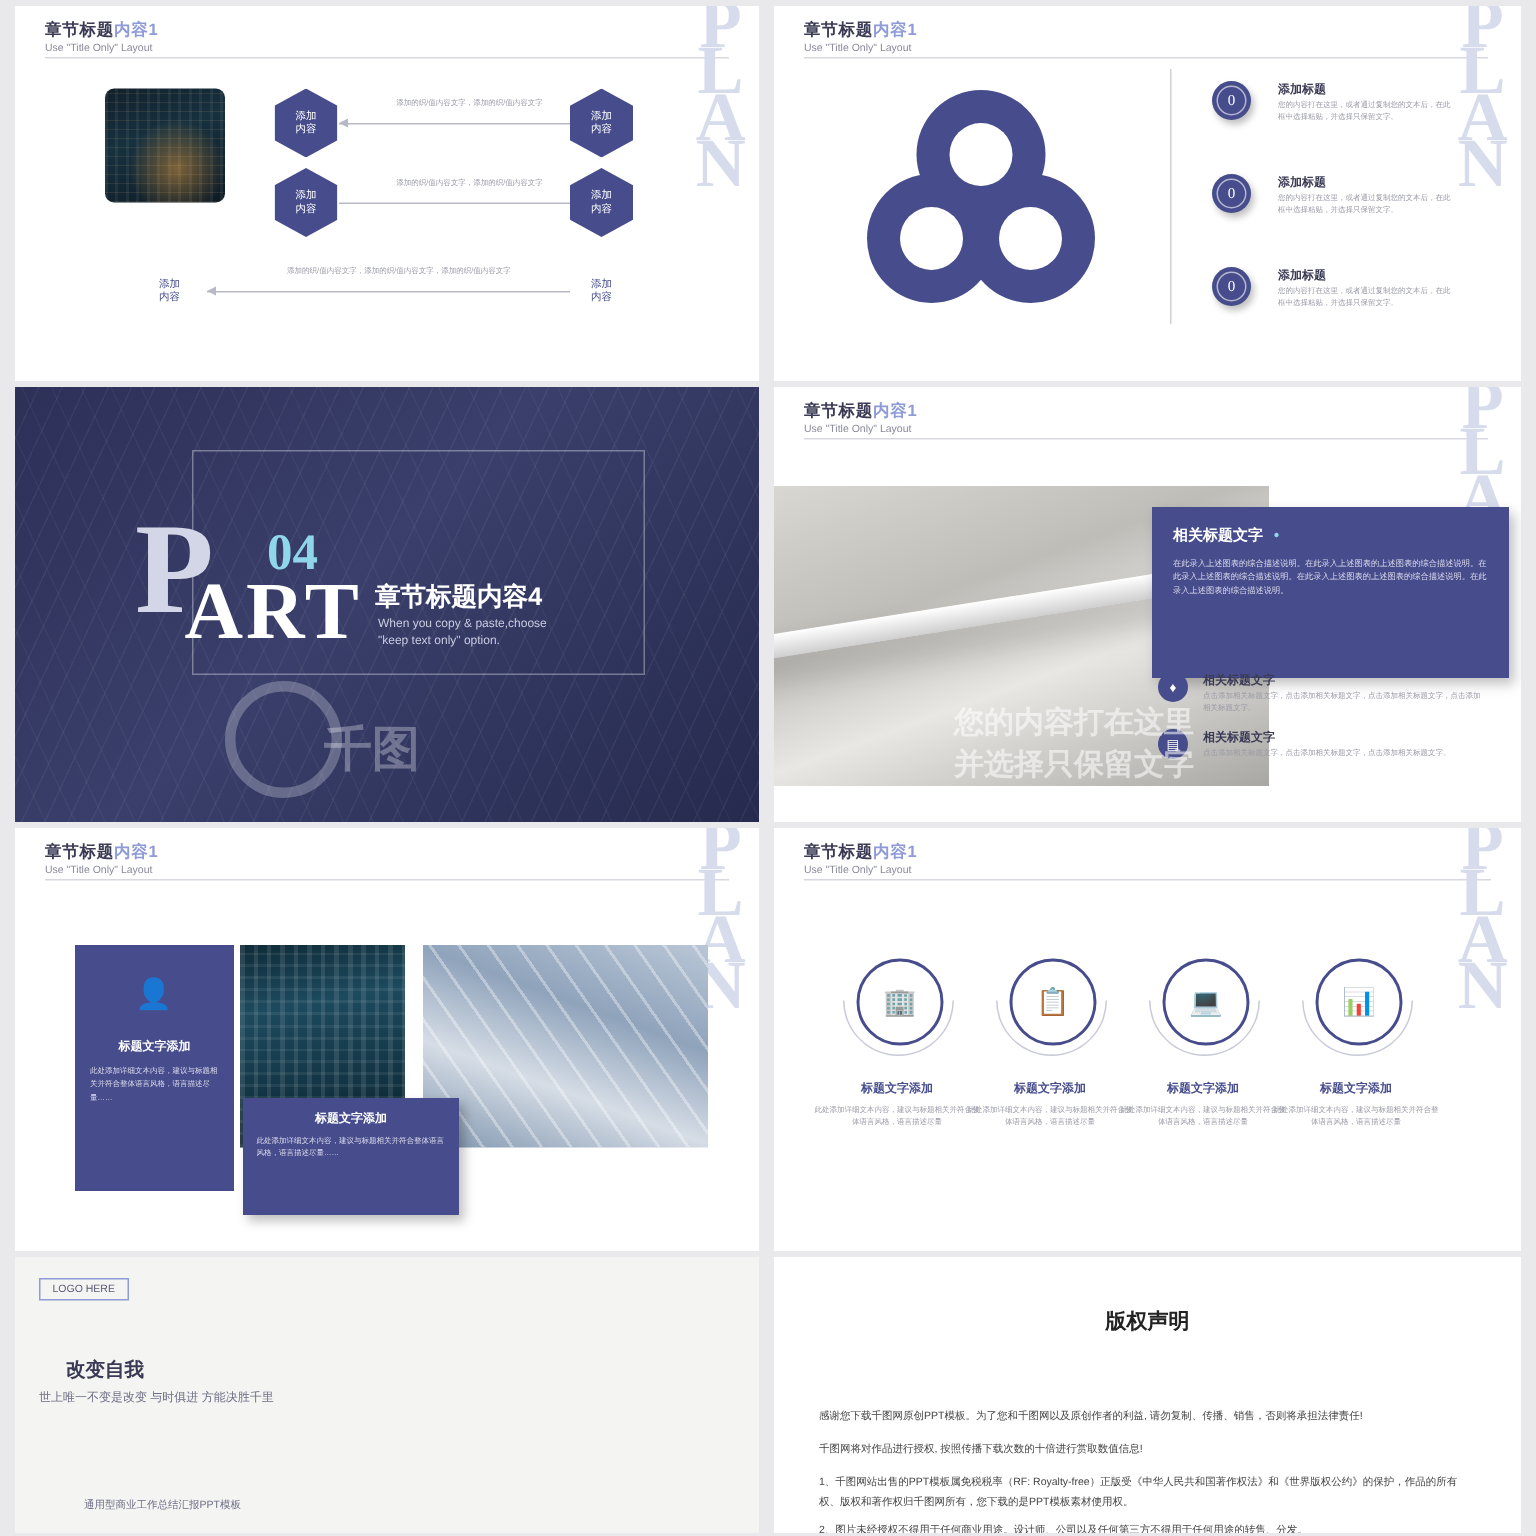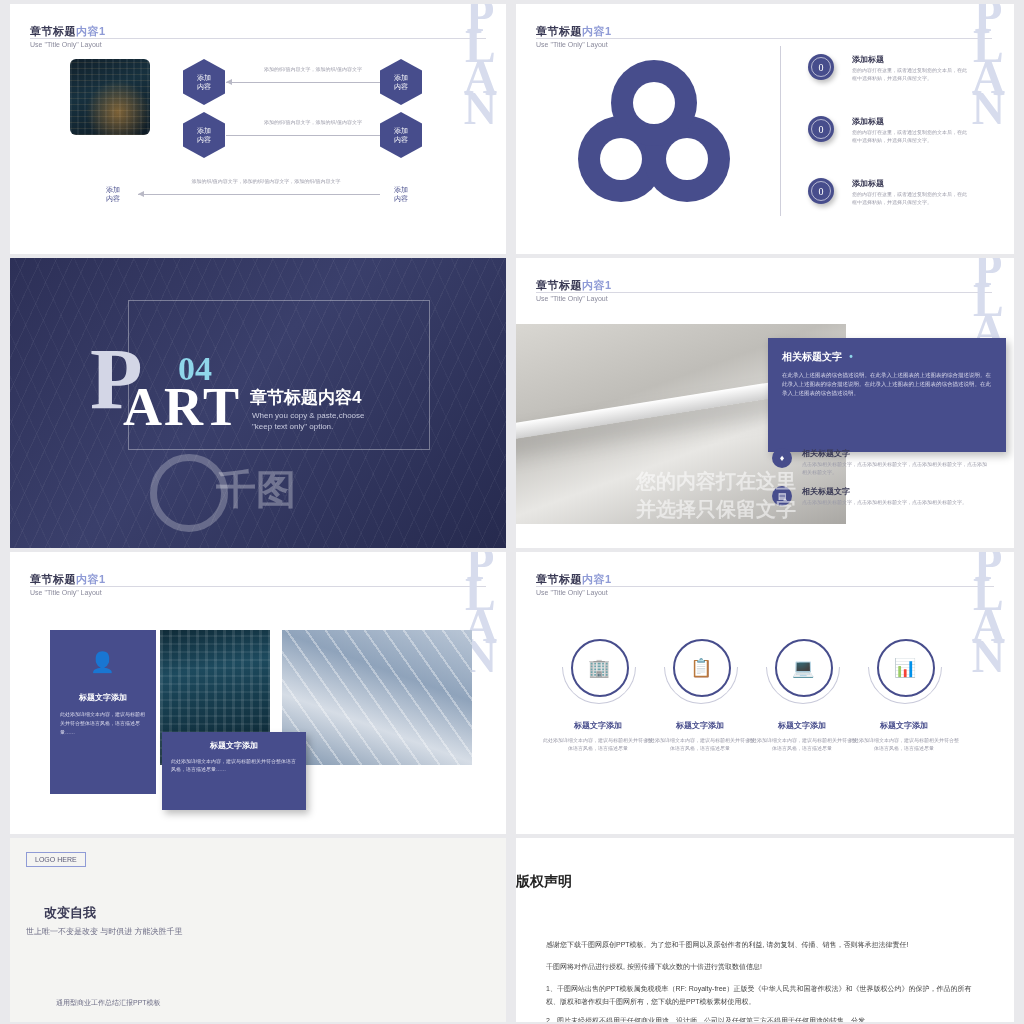--- a/index.html
+++ b/index.html
@@ -10,21 +10,21 @@
   .s1{left:10px;  top:4px;   width:496px;height:250px;}
   .s2{left:516px; top:4px;   width:498px;height:250px;}
   .s3{left:10px;  top:258px; width:496px;height:290px;}
   .s4{left:516px; top:258px; width:498px;height:290px;}
   .s5{left:10px;  top:552px; width:496px;height:282px;}
   .s6{left:516px; top:552px; width:498px;height:282px;}
   .s7{left:10px;  top:838px; width:496px;height:184px;}
   .s8{left:516px; top:838px; width:498px;height:184px;}
 
   
-  .hdr{position:absolute;left:20px;top:8px;margin-top:12px;}
+  .hdr{position:absolute;left:20px;top:8px;}
   .hdr .t1{font-size:11px;font-weight:bold;color:#3a3a55;letter-spacing:.5px;}
   .hdr .t1 em{font-style:normal;color:#8f9bd6;}
   .hdr .t2{font-size:7px;color:#8a8a9c;margin-top:2px;}
   .hdrline{position:absolute;left:20px;top:34px;height:1px;background:#d8d8e2;}
   .plan{position:absolute;right:6px;top:0px;font-family:"Liberation Serif",serif;font-size:46px;line-height:31px;color:#d7dced;font-weight:bold;letter-spacing:1px;text-align:center;}
   .plan span{display:block;}
 
   
   .hex{width:42px;height:46px;background:#474d8c;
        clip-path:polygon(50% 0%,100% 25%,100% 75%,50% 100%,0% 75%,0% 25%);
@@ -100,21 +100,21 @@
   .s7bg{position:absolute;inset:0;background:#f4f4f2;}
   .big20{position:absolute;right:18px;top:-6px;font-family:"Liberation Serif",serif;font-size:150px;font-weight:bold;line-height:150px;
      background:linear-gradient(160deg,#93a9bf,#cfd8e2 45%,#6f8299);-webkit-background-clip:text;background-clip:text;color:transparent;}
   .logobox{position:absolute;left:16px;top:14px;border:1px solid #8f9bd6;padding:3px 8px;font-size:7px;color:#5b5b77;}
   .cn1{position:absolute;font-size:13px;color:#3a3a55;font-weight:bold;}
   .cn2{position:absolute;font-size:8px;color:#6d6d86;}
   .thx{position:absolute;font-family:"Liberation Serif",serif;font-size:40px;font-weight:bold;color:#474d8c;letter-spacing:1px;}
   .cn3{position:absolute;font-size:7px;color:#6d6d86;}
 
   
-  .cpt{position:absolute;left:0;right:0;text-align:left;}
+  .cpt{position:absolute;left:0;right:0;text-align:center;}
   .cp-title{font-size:14px;font-weight:bold;color:#222;}
   .cp-sub{font-size:11px;font-weight:bold;color:#222;}
   .cp-p{position:absolute;left:30px;right:30px;font-size:7px;color:#444;line-height:13px;}
   .wmtxt{position:absolute;font-size:20px;font-weight:bold;color:rgba(255,255,255,.55);}
 </style>
 </head>
 <body>
 
 <div class="sheet">
 
@@ -222,21 +222,21 @@
     <div class="dark"></div>
     <div class="darkbox" style="left:118px;top:42px;width:300px;height:148px;"></div>
     <div class="partP" style="left:80px;top:78px;">P</div>
     <div class="partART" style="left:113px;top:118px;">ART</div>
     <div class="num04" style="left:168px;top:92px;">04</div>
     <div class="ptitle" style="left:240px;top:128px;">章节标题内容4</div>
     <div class="psub" style="left:242px;top:152px;">
       <span>When you copy &amp; paste,choose</span><br><span>"keep text only" option.</span>
     </div>
     <div class="wmring" style="left:140px;top:196px;width:64px;height:64px;"></div>
-    <div class="wm" style="left:206px;top:204px;font-size:40px;">千图</div>
+    <div class="wm" style="left:206px;top:220px;font-size:32px;">千图</div>
   </div>
 
   <div class="slide s4">
     <div class="hdr">
       <div class="t1"><span>章节标题</span><em>内容1</em></div>
       <div class="t2">Use "Title Only" Layout</div>
     </div>
     <div class="hdrline" style="width:456px;"></div>
     <div class="plan" style="top:-4px;right:8px;">
       <span>P</span>

